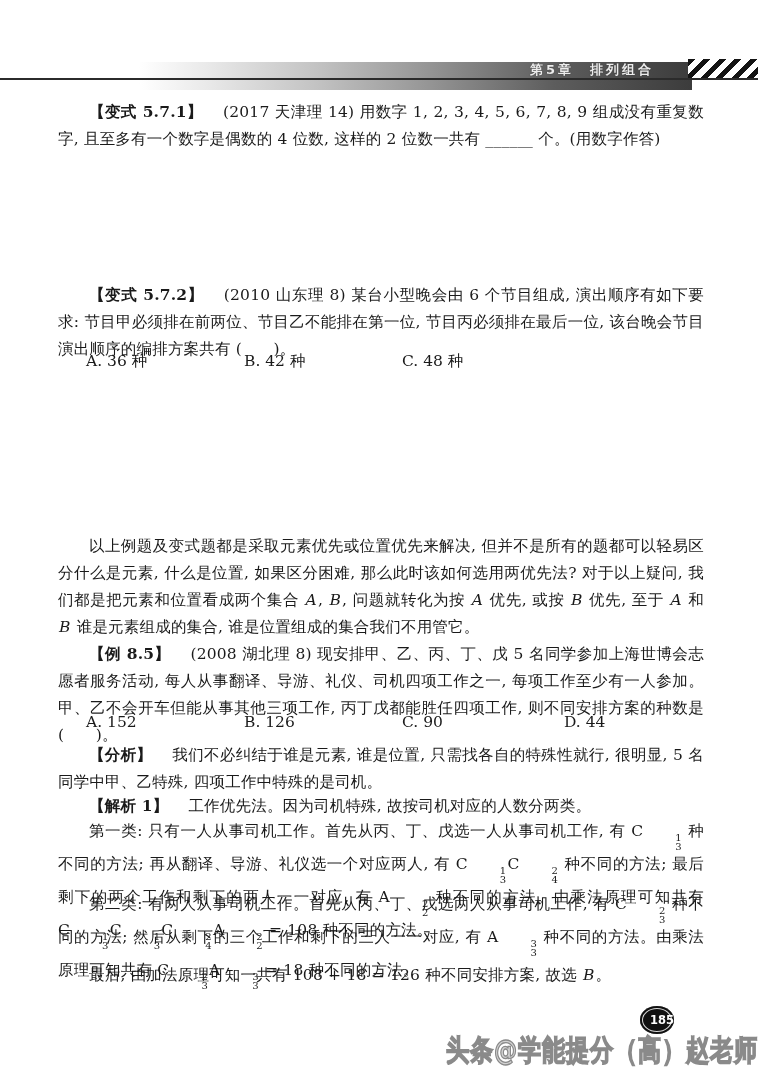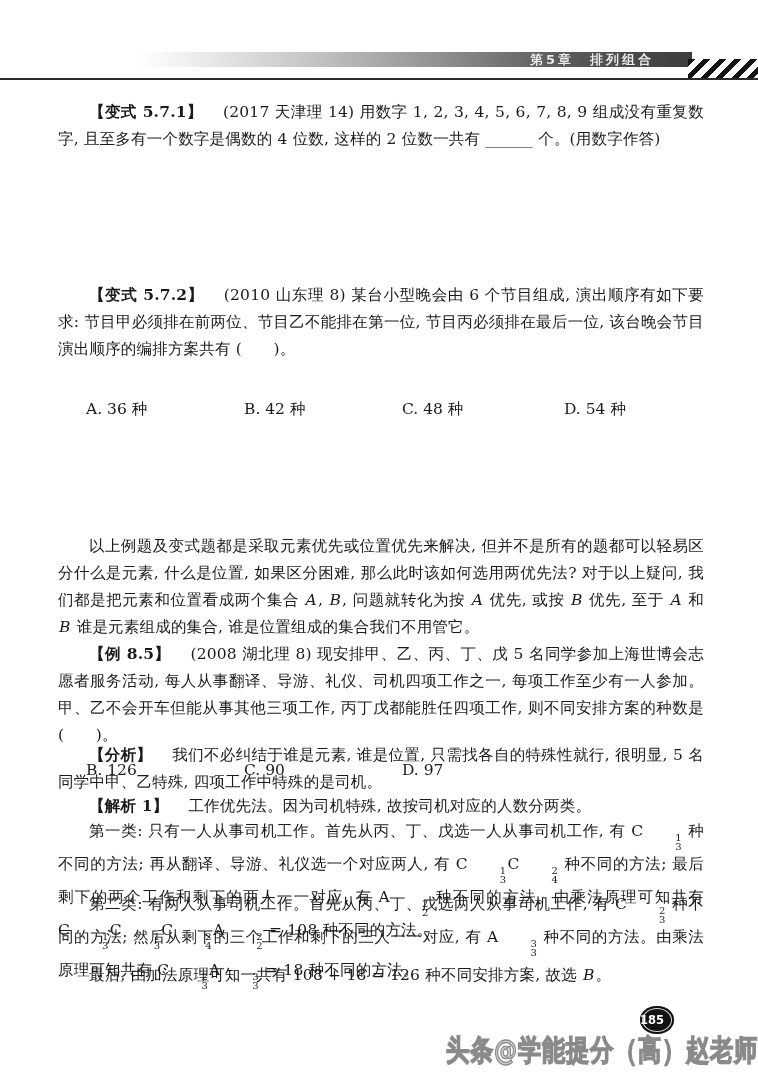--- a/index.html
+++ b/index.html
@@ -7,21 +7,21 @@
     position:relative;
     width:758px;height:1073px;
     margin:0 auto;
     background:#ffffff;
     overflow:hidden;
     font-family:"DejaVu Serif","Liberation Serif",serif;
     color:#1a1a1a;
   }
   
   .hbar{
-    position:absolute;top:52px;left:0;width:692px;height:15px;
+    position:absolute;top:62px;left:0;width:692px;height:28px;
     background:linear-gradient(90deg,
       rgba(255,255,255,0) 0%,
       rgba(255,255,255,0) 20%,
       #e9e9e9 30%,
       #c2c2c2 46%,
       #959595 62%,
       #5d5d5d 80%,
       #3c3c3c 100%);
   }
   .htext{
@@ -43,36 +43,36 @@
     position:absolute;left:58px;width:646px;margin:0;
     font-size:15.5px;line-height:27px;
     text-align:justify;text-indent:2em;
     letter-spacing:0.2px;
   }
   .para b{font-weight:700;margin-right:20px;}
   .opts{
     position:absolute;left:58px;width:646px;box-sizing:border-box;
     display:grid;grid-template-columns:158px 158px 162px auto;
     padding-left:28px;
-    font-size:15.5px;line-height:24px;white-space:nowrap;margin-top:48px;
+    font-size:15.5px;line-height:24px;white-space:nowrap;
   }
   
   .fm{white-space:nowrap;}
   .ss{
     display:inline-flex;flex-direction:column;align-items:center;
     font-size:10px;line-height:9px;vertical-align:-5px;margin:0 1px 0 1px;
   }
   .mv{font-style:italic;margin:0 1px;}
   
   .badge{
     position:absolute;left:640px;top:1006px;width:34px;height:28px;
     background:#111111;border-radius:50%;
     color:#ffffff;font-family:"DejaVu Sans","Liberation Sans",sans-serif;
     font-size:11.5px;font-weight:700;
-    display:flex;align-items:center;justify-content:flex-start;
+    display:flex;align-items:center;justify-content:flex-end;
     box-shadow:inset 0 0 0 2px #111111, inset 0 0 0 3px #d9d9d9;
   }
   .watermark{
     position:absolute;right:0px;top:1031px;
     font-family:"DejaVu Sans","Liberation Sans",sans-serif;
     font-size:29px;font-weight:700;letter-spacing:1px;
     color:#d2d2d2;
     -webkit-text-stroke:1.4px #8a8a8a;
     white-space:nowrap;
     transform:scaleX(0.8);transform-origin:right center;
@@ -93,34 +93,34 @@
     <b>【变式 5.7.1】</b><span>(2017 天津理 14) 用数字 1, 2, 3, 4, 5, 6, 7, 8, 9 组成没有重复数字, 且至多有一个数字是偶数的 4 位数, 这样的 2 位数一共有 ______ 个。(用数字作答)</span>
   </p>
 
   <p class="para" style="top:281px">
     <b>【变式 5.7.2】</b><span>(2010 山东理 8) 某台小型晚会由 6 个节目组成, 演出顺序有如下要求: 节目甲必须排在前两位、节目乙不能排在第一位, 节目丙必须排在最后一位, 该台晚会节目演出顺序的编排方案共有 (　　)。</span>
   </p>
   <div class="opts" style="top:349px">
     <span>A. 36 种</span>
     <span>B. 42 种</span>
     <span>C. 48 种</span>
-    <span>D. 54 种</span>
   </div>
 
   <p class="para" style="top:533px">
     <span>以上例题及变式题都是采取元素优先或位置优先来解决, 但并不是所有的题都可以轻易区分什么是元素, 什么是位置, 如果区分困难, 那么此时该如何选用两优先法? 对于以上疑问, 我们都是把元素和位置看成两个集合 <i class="mv">A</i>, <i class="mv">B</i>, 问题就转化为按 <i class="mv">A</i> 优先, 或按 <i class="mv">B</i> 优先, 至于 <i class="mv">A</i> 和 <i class="mv">B</i> 谁是元素组成的集合, 谁是位置组成的集合我们不用管它。</span>
   </p>
 
   <p class="para" style="top:640px">
     <b>【例 8.5】</b><span>(2008 湖北理 8) 现安排甲、乙、丙、丁、戊 5 名同学参加上海世博会志愿者服务活动, 每人从事翻译、导游、礼仪、司机四项工作之一, 每项工作至少有一人参加。甲、乙不会开车但能从事其他三项工作, 丙丁戊都能胜任四项工作, 则不同安排方案的种数是 (　　)。</span>
   </p>
   <div class="opts" style="top:710px">
+    <span>A. 152</span>
     <span>B. 126</span>
     <span>C. 90</span>
-    <span>D. 97</span>
+    <span>D. 44</span>
   </div>
 
   <p class="para" style="top:741px">
     <b>【分析】</b><span>我们不必纠结于谁是元素, 谁是位置, 只需找各自的特殊性就行, 很明显, 5 名同学中甲、乙特殊, 四项工作中特殊的是司机。</span>
   </p>
 
   <p class="para" style="top:792px">
     <b>【解析 1】</b><span>工作优先法。因为司机特殊, 故按司机对应的人数分两类。</span>
   </p>
 

